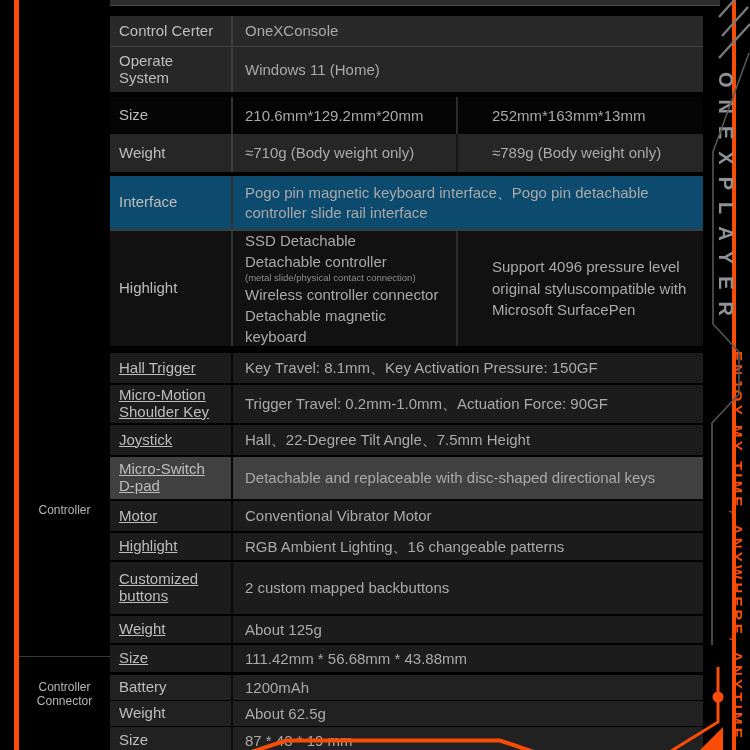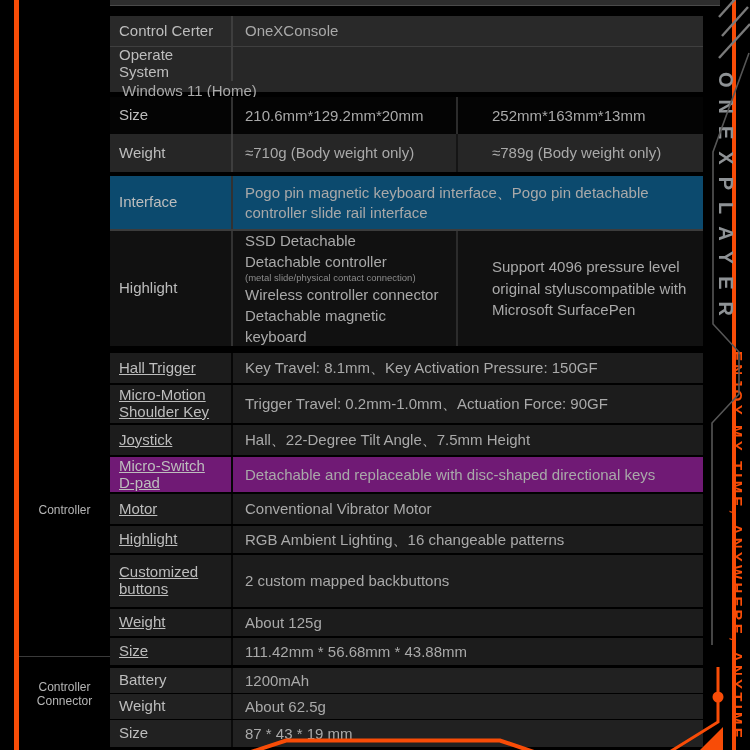--- a/index.html
+++ b/index.html
@@ -30,28 +30,28 @@
   .cell{display:flex;flex-direction:column;justify-content:center;}
   .label{width:123px;padding-left:9px;border-right:2px solid #3e3e3e;color:#bdbdbd;
          font-size:15px;line-height:1.12;white-space:pre-line;}
   .value{flex:1;padding-left:12px;color:#a9a9a9;font-size:15px;line-height:1.3;padding-right:8px;}
   .vwrap{flex:1;display:flex;gap:22px;}
   .v1{width:252px;padding-left:12px;border-right:2px solid #2c2c2c;}
   .v2{flex:1;padding-left:12px;}
 
   
   .r-control{height:30px;background:#292929;}
-  .r-operate{height:46px;background:#272727;border-top:1px solid #3f3f3f;flex-direction:column;}
+  .r-operate{height:46px;background:#272727;border-top:1px solid #3f3f3f;}
   .r-size{height:37px;background:#040404;}
   .r-weight{height:38px;background:#262626;}
   .r-interface{height:53px;background:#0c4a6e;}
   .r-highlight{height:117px;background:#111;border-top:2px solid #3c3c3c;}
   .rowC{height:30px;background:#1c1c1c;}
   .rowC2{height:38px;background:#1c1c1c;}
-  .rowC3{height:35px;background:#701a75;justify-content:space-between;}
+  .rowC3{height:42px;background:#404040;justify-content:space-between;}
   .rowC4{height:27px;background:#1c1c1c;}
   .rowC5{height:52px;background:#1c1c1c;}
   .rowB{height:25px;background:#212121;}
   .rowB2{height:27px;background:#212121;}
   .sB .label{border-right-color:#323232;}
   .sC .label{border-right-color:#060606;text-decoration:underline;}
   .sD .label{border-right-color:#0b0b0b;}
   .divD{border-right-color:#151515;}
 
   .g5{height:5px;} .g4{height:4px;} .g7{height:7px;} .g2{height:2px;} .g3{height:3px;} .g1{height:1px;}

